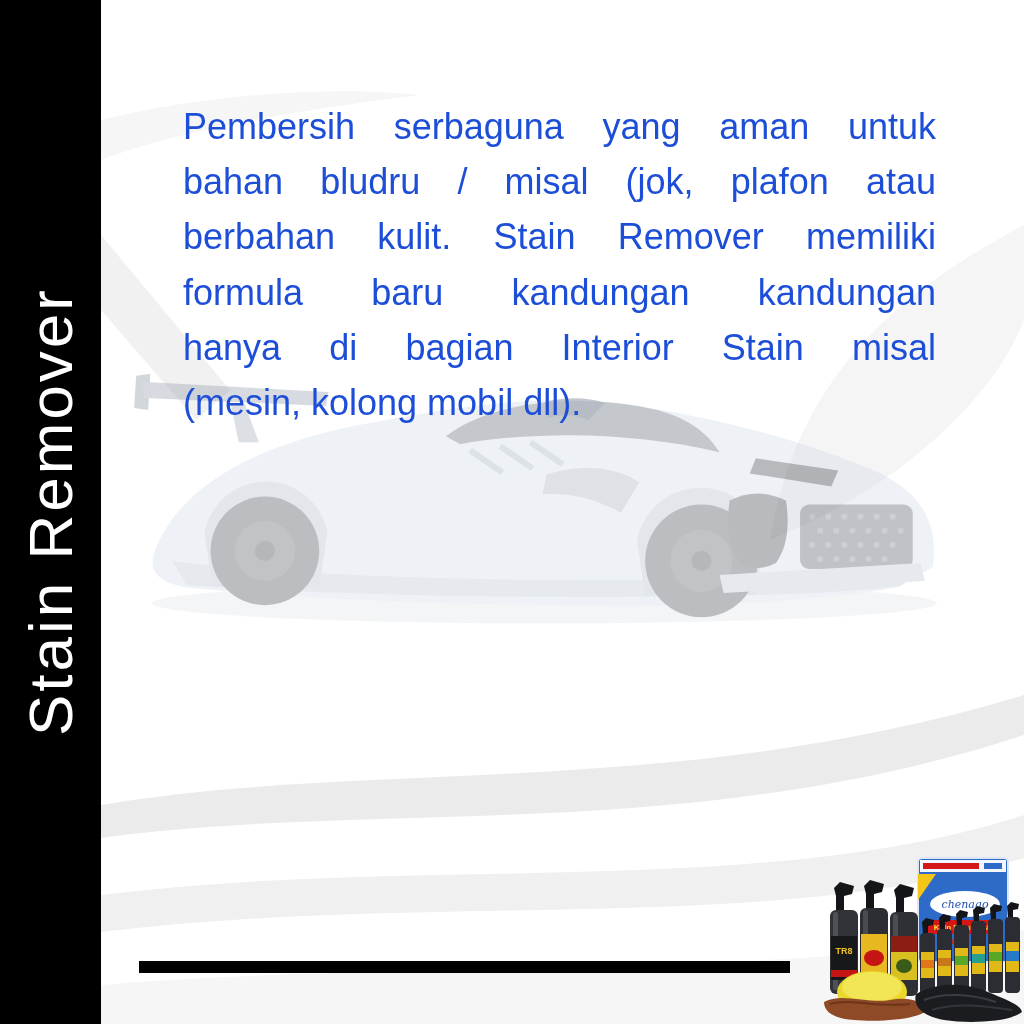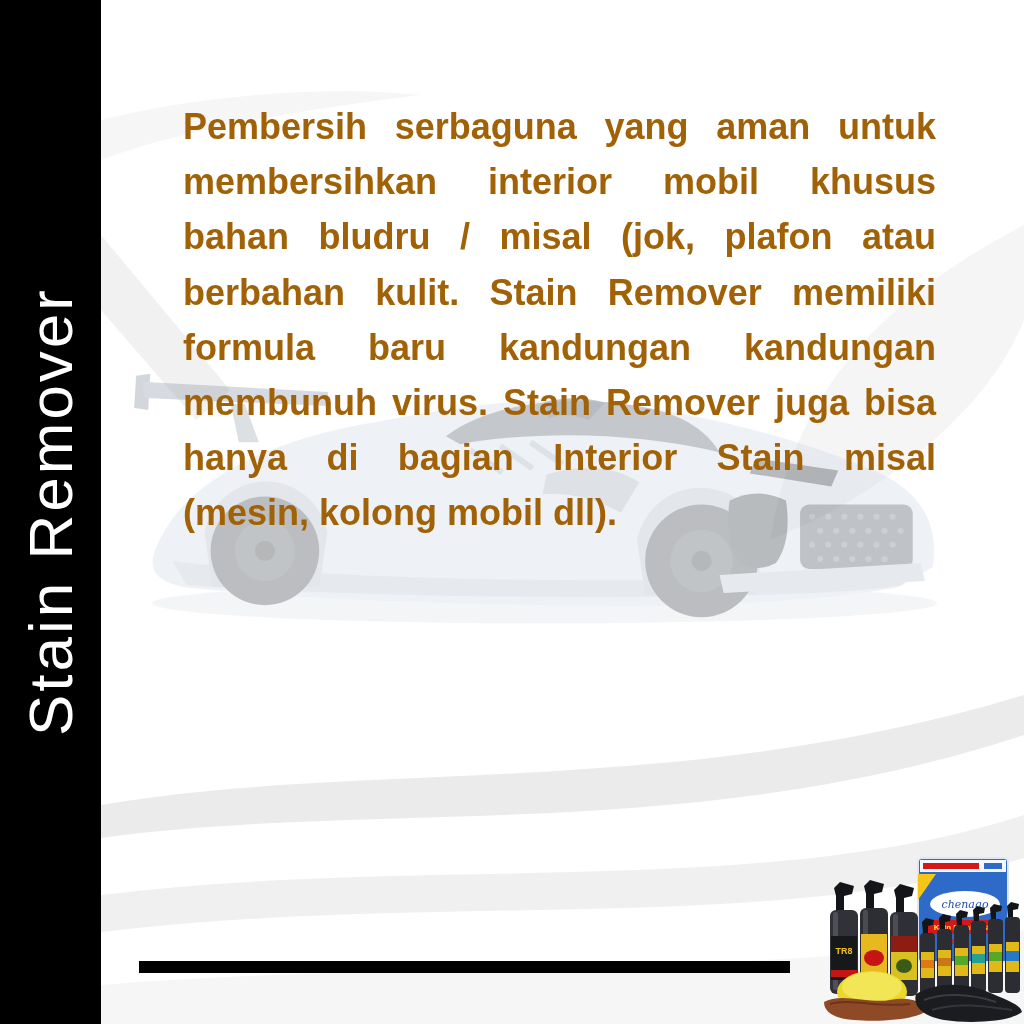--- a/index.html
+++ b/index.html
@@ -19,21 +19,21 @@
   .sidebar-label{
     writing-mode:vertical-rl;transform:rotate(180deg);
     color:#ffffff;font-size:62px;font-weight:400;letter-spacing:3px;
     white-space:nowrap;
   }
   
   .car-svg{position:absolute;left:112px;top:348px;width:845px;height:285px;opacity:.34;z-index:1;}
   
   .copy{
     position:absolute;left:183px;top:99px;width:753px;z-index:3;
-    color:#a16207;font-size:36px;line-height:55.2px;font-weight:700;
+    color:#1d4ed8;font-size:36px;line-height:55.2px;font-weight:400;
   }
   .copy .ln{text-align:justify;text-align-last:justify;white-space:normal;}
   .copy .ln.last{text-align:right;text-align-last:left;}
   
   .bottom-bar{
     position:absolute;left:139px;top:961px;width:651px;height:12px;
     background:#000000;z-index:4;
   }
   
   .product-svg{position:absolute;left:820px;top:852px;width:204px;height:172px;z-index:6;}
@@ -117,25 +117,23 @@
   </g>
   <path d="M604,224 L804,212 L808,230 L608,242 Z" fill="#b8c4d2"></path>
 </svg>
 
 <aside class="sidebar">
   <span class="sidebar-label">Stain Remover</span>
 </aside>
 
 <main class="copy">
   <div class="ln">Pembersih serbaguna yang aman untuk</div>
-  <div class="ln">membersihkan interior mobil khusus</div>
   <div class="ln">bahan bludru / misal (jok, plafon atau</div>
   <div class="ln">berbahan kulit. Stain Remover memiliki</div>
   <div class="ln">formula baru kandungan kandungan</div>
-  <div class="ln">membunuh virus. Stain Remover juga bisa</div>
   <div class="ln">hanya di bagian Interior Stain misal</div>
   <div class="ln last">(mesin, kolong mobil dll).</div>
 </main>
 
 <div class="bottom-bar"></div>
 
 <svg class="product-svg" viewBox="0 0 204 172" aria-hidden="true">
 
   <g>
     <rect x="98" y="6" width="90" height="104" rx="4" fill="#2e6bc8" stroke="#dce6f5" stroke-width="2"></rect>

